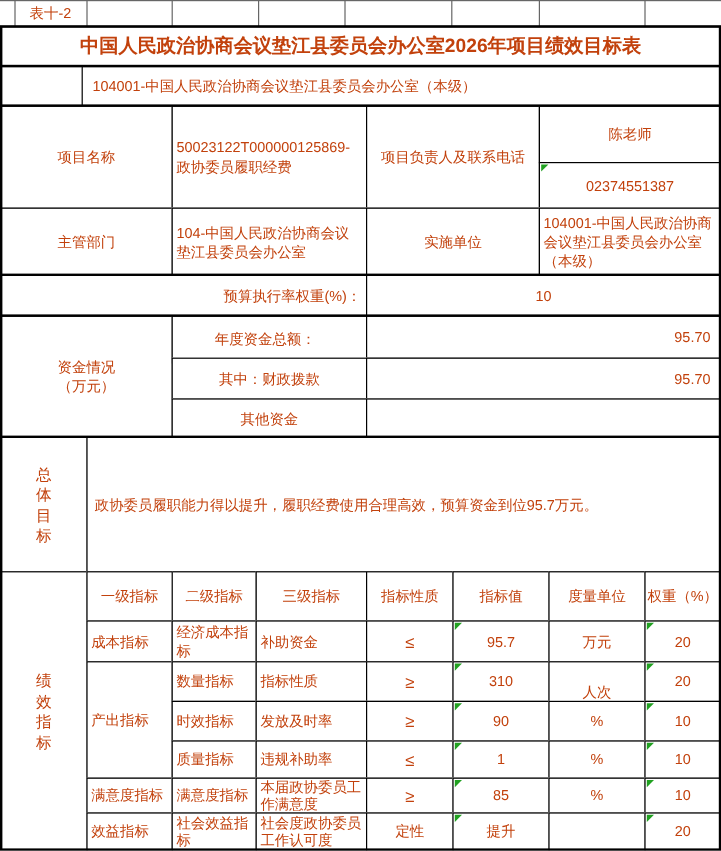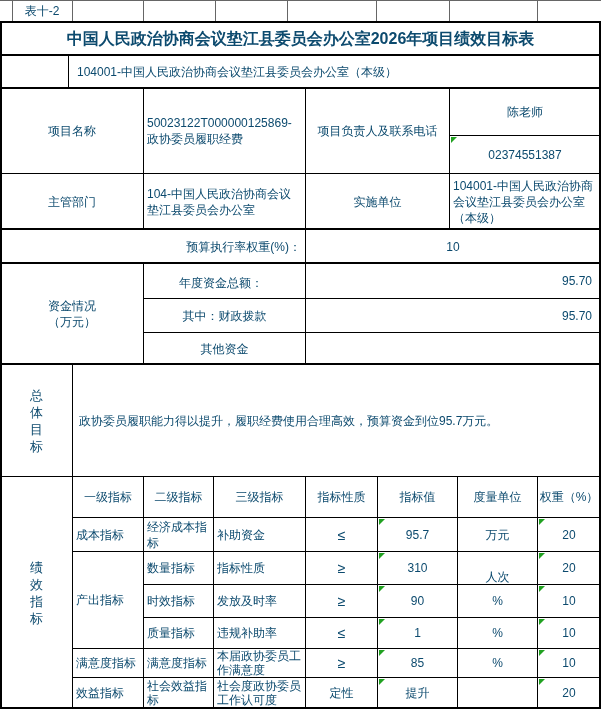--- a/index.html
+++ b/index.html
@@ -1,18 +1,18 @@
 <!DOCTYPE html>
 <html><head>
 <meta charset="utf-8">
 <style>
   html,body{margin:0;padding:0;background:#fff;}
   #stage{
     position:relative;width:601px;height:709px;background:#fff;
-    font-family:"Liberation Sans","DejaVu Sans",sans-serif;color:#0c4a6e;
+    font-family:"Liberation Sans","DejaVu Sans",sans-serif;color:#c2410c;
     overflow:hidden;
   }
   .c{
     position:absolute;box-sizing:border-box;border:1px solid #000;
     display:flex;align-items:center;font-size:12px;line-height:16px;
     overflow:hidden;background:#fff;
   }
   .cc{justify-content:center;text-align:center;}
   .cl{justify-content:flex-start;text-align:left;padding:1px 3px;word-break:break-all;}
   .cr{justify-content:flex-end;text-align:right;padding-right:8px;}

